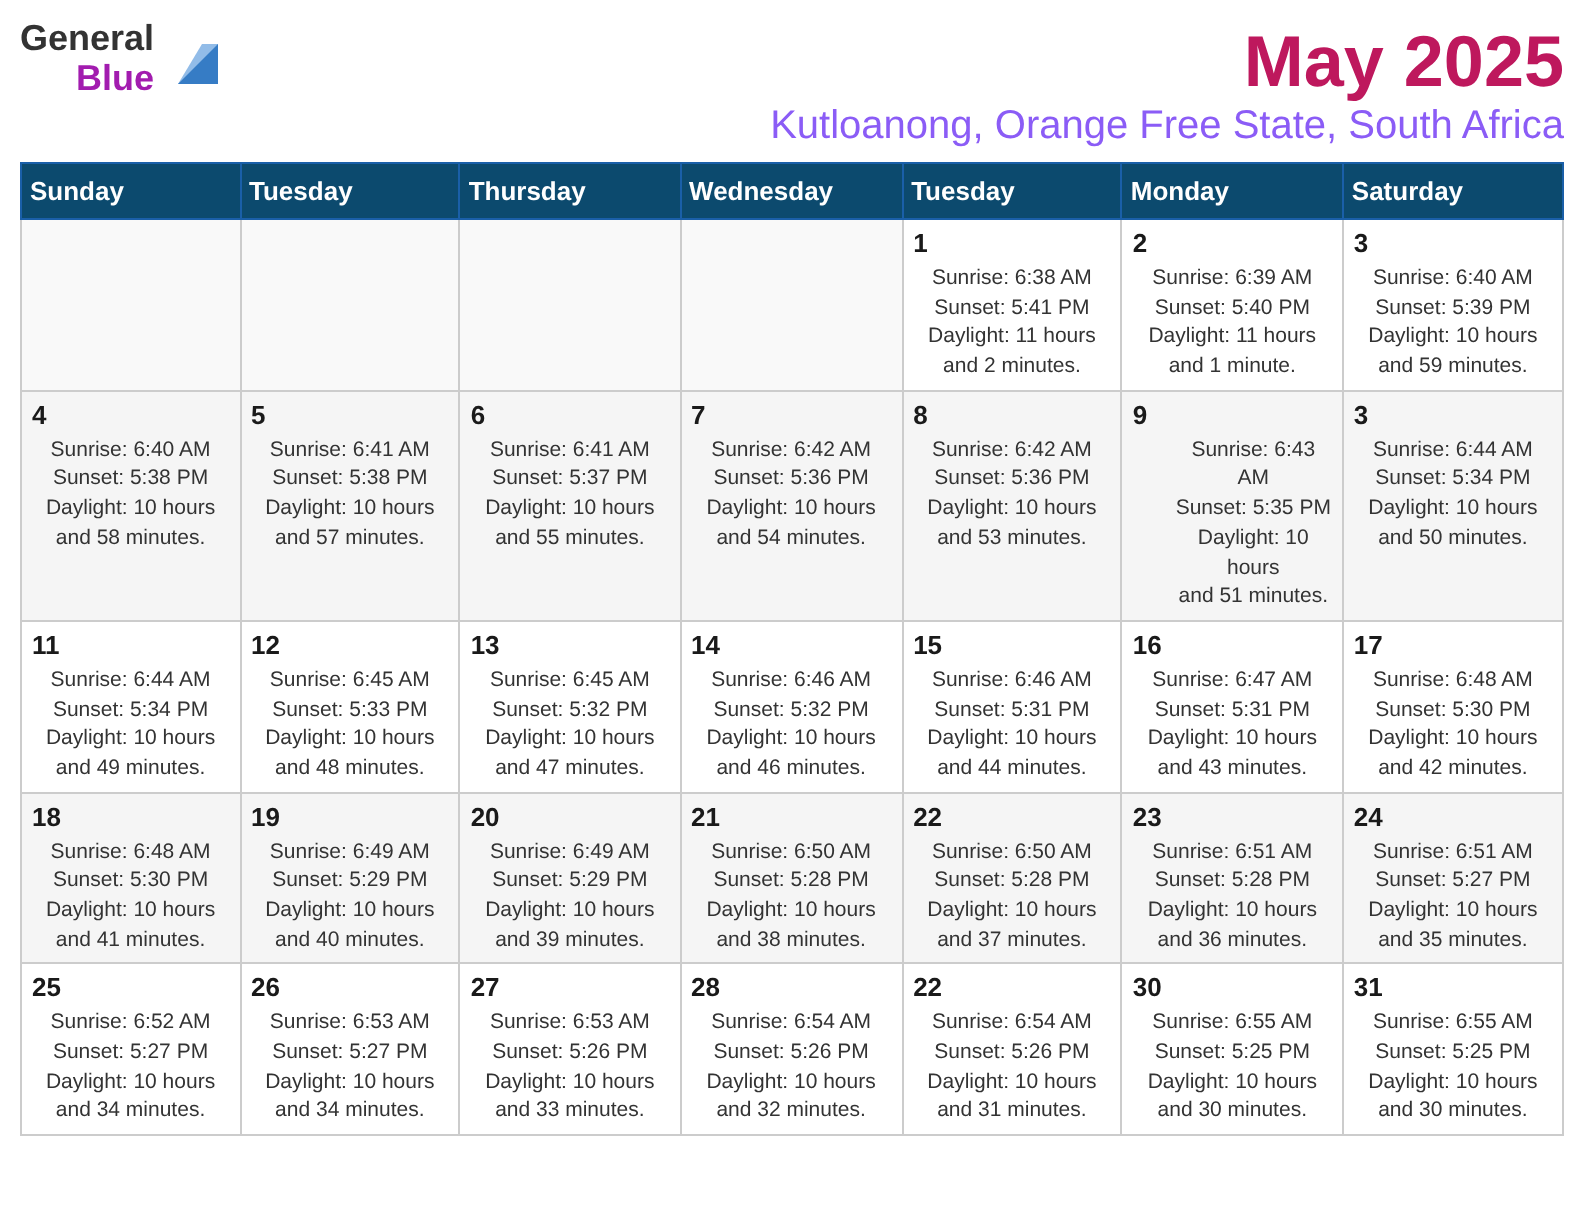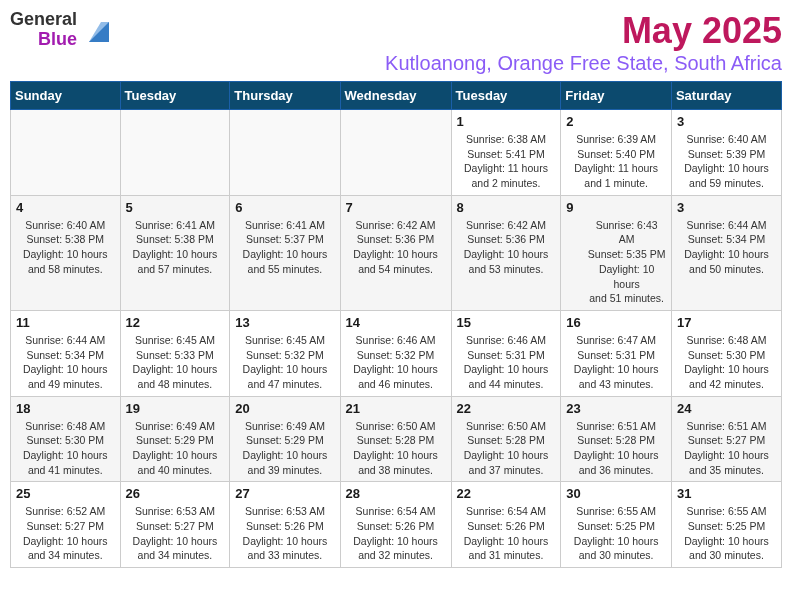--- a/index.html
+++ b/index.html
@@ -115,21 +115,21 @@
 </div>
 
 <table>
   <thead>
     <tr>
     <th>Sunday</th>
         <th>Tuesday</th>
         <th>Thursday</th>
         <th>Wednesday</th>
         <th>Tuesday</th>
-        <th>Friday</th>
+        <th>Monday</th>
         <th>Saturday</th>
       </tr>
   </thead>
   <tbody id="calendar-body">
   <tr>
         <td class="empty-cell"></td>
         <td class="empty-cell"></td>
         <td class="empty-cell"></td>
         <td class="empty-cell"></td>
         <td>

